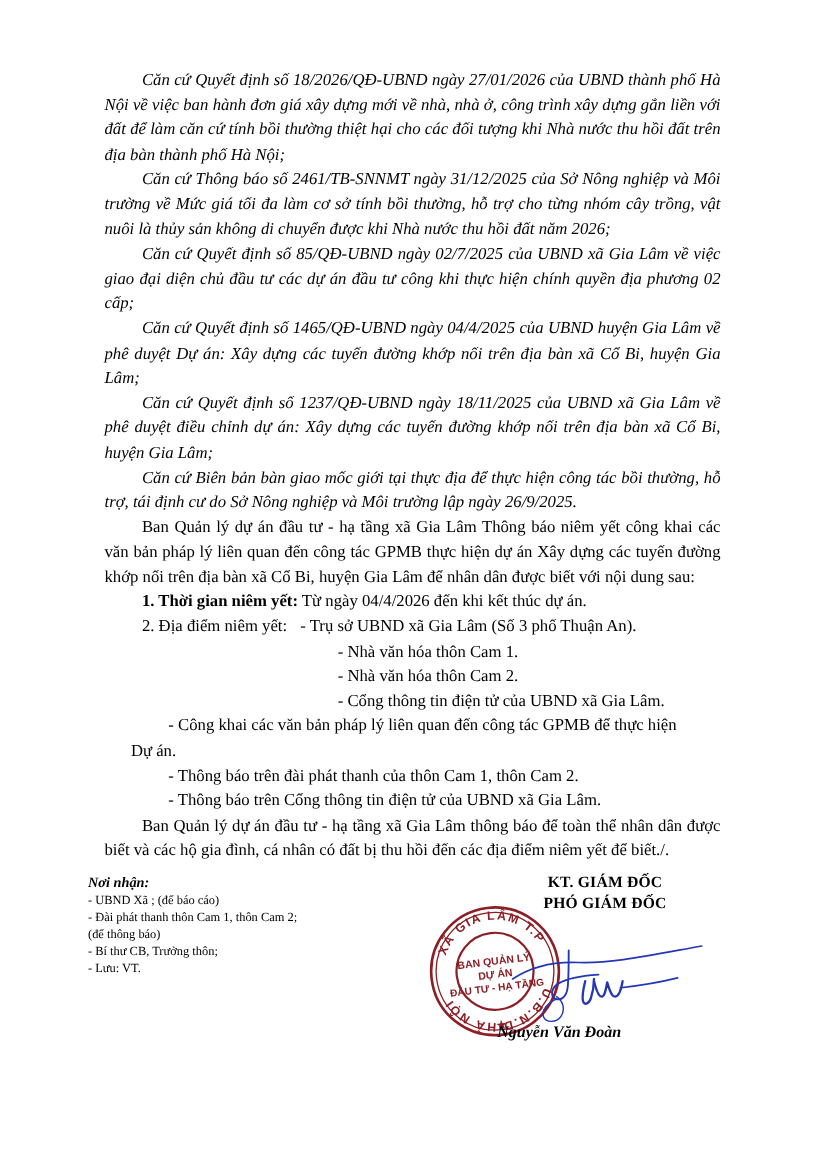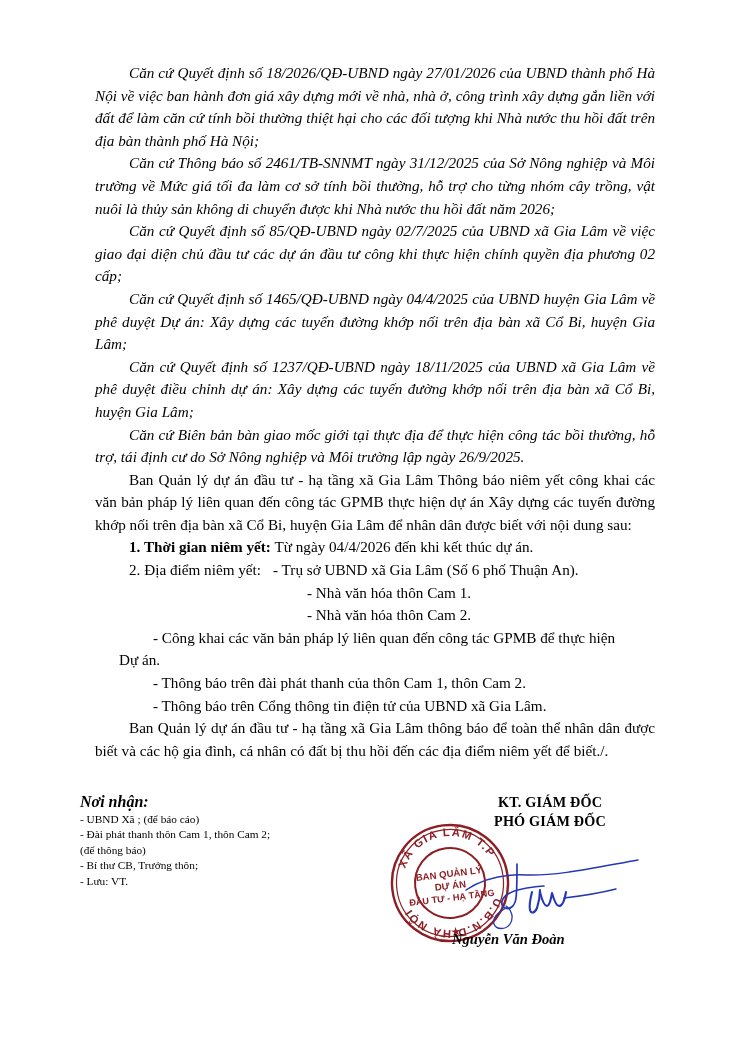--- a/index.html
+++ b/index.html
@@ -106,21 +106,21 @@
 
   .recipients {
     position: absolute;
     left: 80px;
     top: 0;
     width: 300px;
   }
   .recipients-title {
     font-style: italic;
     font-weight: bold;
-    font-size: 16px;
+    font-size: 13px;
     line-height: 17px;
     margin: 0 0 2px 0;
   }
   .recipients-item {
     font-size: 11.3px;
     line-height: 15.4px;
     margin: 0;
     white-space: nowrap;
   }
 
@@ -203,24 +203,25 @@
     <div class="num-block">
       <div class="num-line num-indent">
         <span class="bold">1. Thời gian niêm yết:</span>
         <span>Từ ngày 04/4/2026 đến khi kết thúc dự án.</span>
       </div>
     </div>
 
     <div class="num-block">
       <div class="sub-list-row">
         <span class="sub-list-label">2. Địa điểm niêm yết:</span>
-        <span class="sub-list-value">- Trụ sở UBND xã Gia Lâm (Số 6 phố Thuận An).</span>
+        <span class="sub-list-value">- Trụ sở UBND xã Gia Lâm (Số 3 phố Thuận An).</span>
       </div>
       <div class="sub-list-value-only">- Nhà văn hóa thôn Cam 1.</div>
       <div class="sub-list-value-only">- Nhà văn hóa thôn Cam 2.</div>
+      <div class="sub-list-value-only">- Cổng thông tin điện tử của UBND xã Gia Lâm.</div>
     </div>
 
     <div class="num-block">
       <div class="dash-line">- Công khai các văn bản pháp lý liên quan đến công tác GPMB để thực hiện</div>
       <div class="dash-line cont">Dự án.</div>
       <div class="dash-line">- Thông báo trên đài phát thanh của thôn Cam 1, thôn Cam 2.</div>
       <div class="dash-line">- Thông báo trên Cổng thông tin điện tử của UBND xã Gia Lâm.</div>
     </div>
 
     <p class="para plain">Ban Quản lý dự án đầu tư - hạ tầng xã Gia Lâm thông báo để toàn thể nhân dân được biết và các hộ gia đình, cá nhân có đất bị thu hồi đến các địa điểm niêm yết để biết./.</p>

